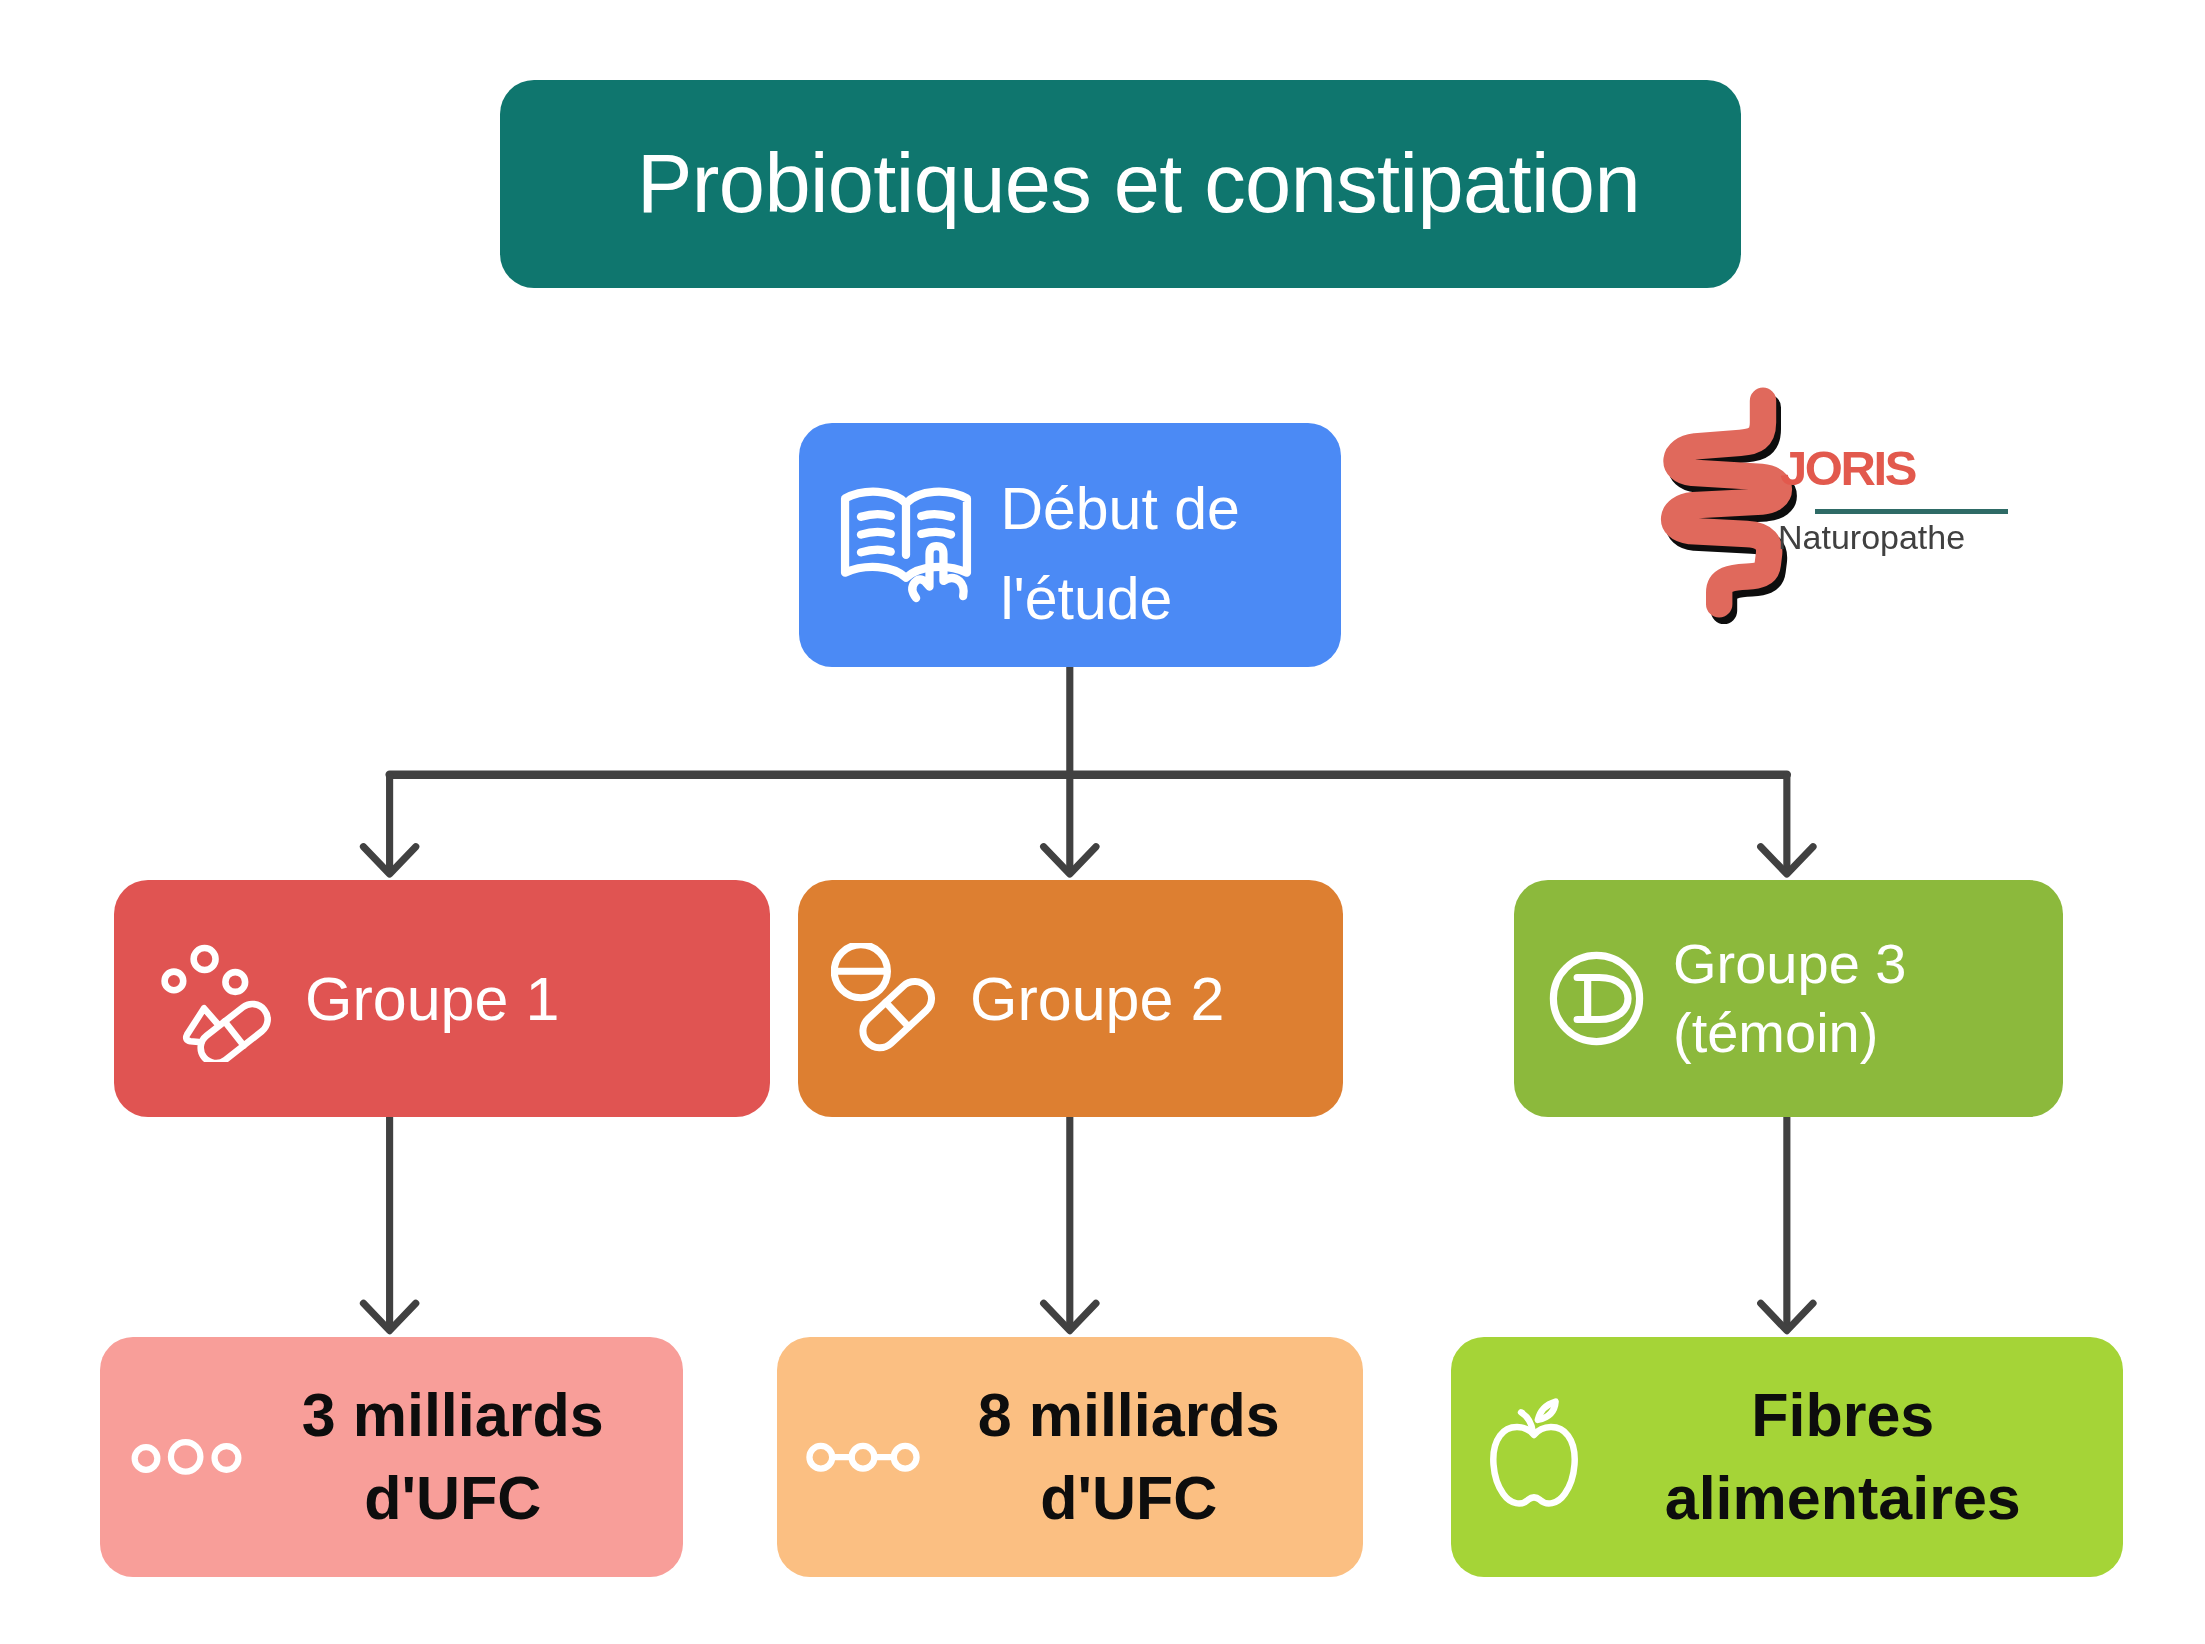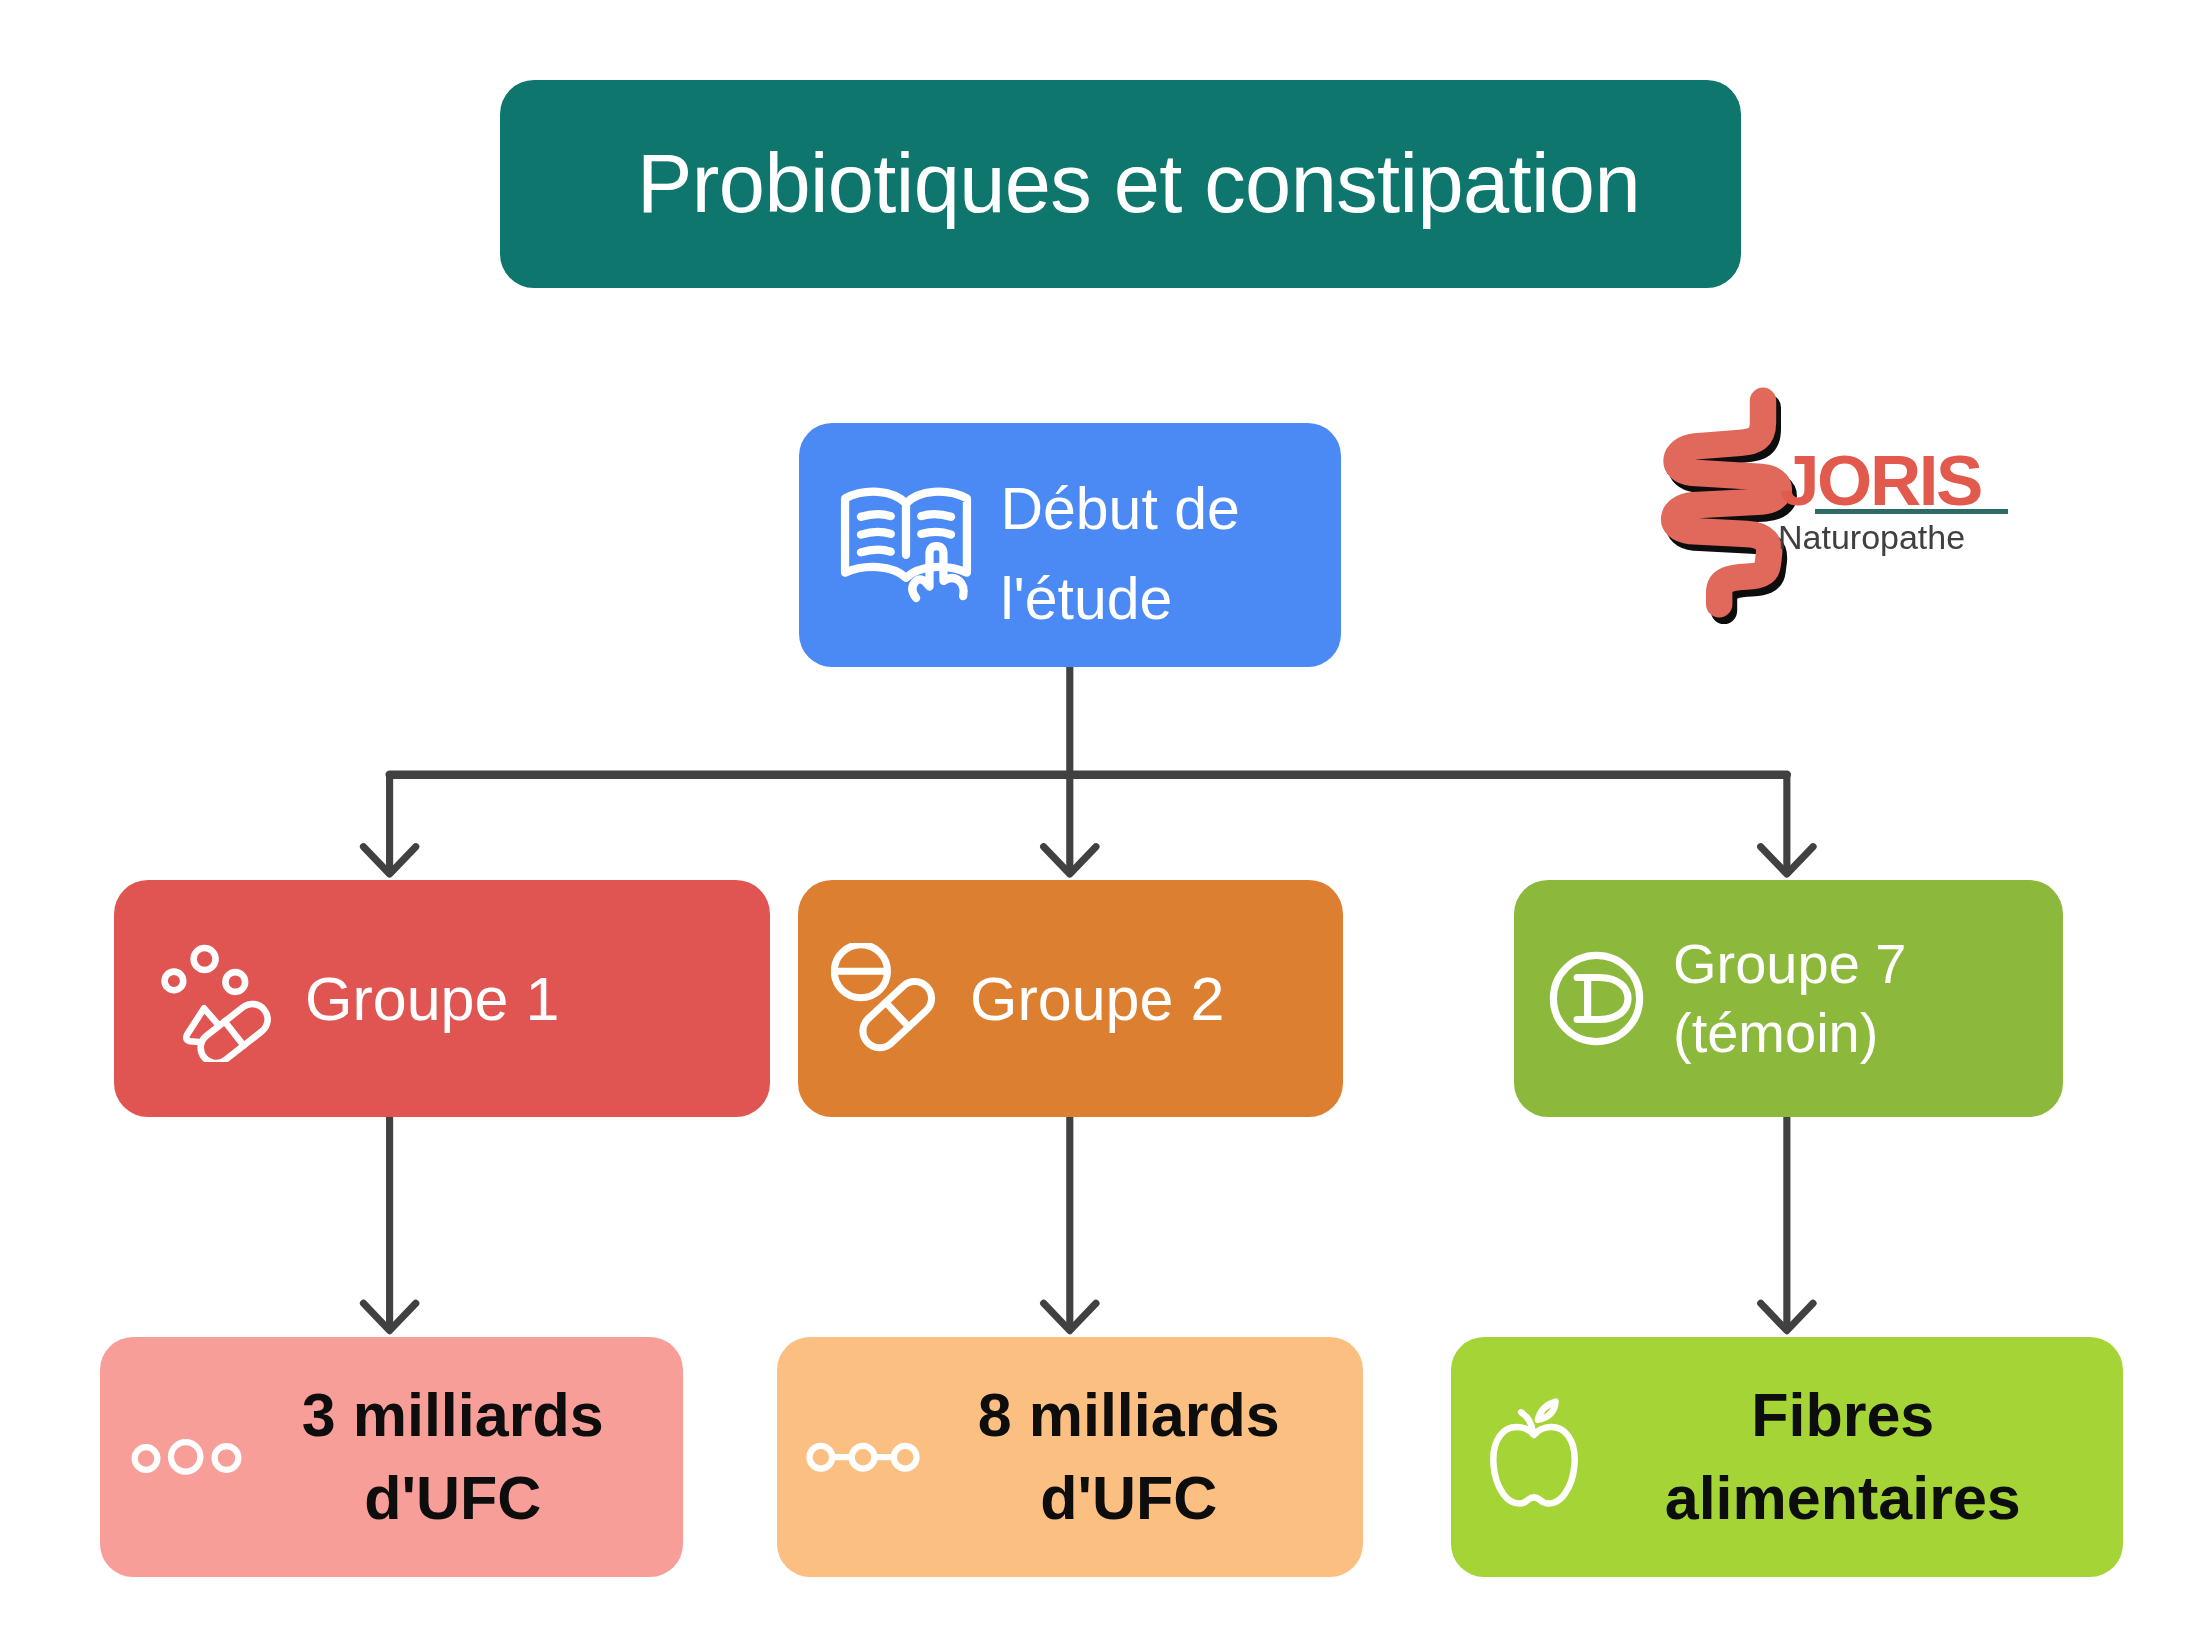--- a/index.html
+++ b/index.html
@@ -33,21 +33,21 @@
   .o2 { left:777px; width:586px; }
   .o3 { left:1451px; width:672px; }
   .o1 .icon { width:119px; flex:none; }
   .o2 .icon { width:114px; flex:none; }
   .o3 .icon { width:108px; flex:none; margin-top:-4.8px; }
   .outcome-text { flex:1; text-align:center; }
   .outcome-text span { display:block; font-size:61px; line-height:1.36; }
   .logo { position:absolute; left:1646px; top:381px; width:381px; height:268px; }
   .logo .gut { position:absolute; left:6px; top:3px; width:180px; height:252px; }
   .brand-name {
-    position:absolute; left:134px; top:59px; font-size:71px; font-weight:bold;
+    position:absolute; left:134px; top:59px; font-size:49px; font-weight:bold;
     letter-spacing:-2.4px;
   }
   .brand-rule { position:absolute; left:169px; top:128px; width:193px; height:5.4px; }
   .brand-tagline { position:absolute; left:132px; top:137px; font-size:34px; }
 </style>
 </head>
 <body>
 
 <div class="canvas">
 
@@ -136,21 +136,21 @@
 
   <div class="box group-box g3" style="background-color: rgb(140, 185, 60);">
     <svg class="icon" viewBox="0 0 190 190">
       <g fill="none" stroke="#ffffff" stroke-width="13" stroke-linecap="round" stroke-linejoin="round" style="stroke: rgb(255, 255, 255);">
         <circle cx="95" cy="95" r="78"></circle>
         <path d="M60,57 H100 C138,57 152,78 152,95 C152,112 138,133 100,133 H60"></path>
         <path d="M79,57 V133"></path>
       </g>
     </svg>
     <div class="lines light" style="color: rgb(255, 255, 255);">
-      <span>Groupe 7</span>
+      <span>Groupe 3</span>
       <span>(témoin)</span>
     </div>
   </div>
 
   <div class="box outcome-box o1" style="background-color: rgb(248, 158, 153);">
     <svg class="icon" viewBox="0 0 210 70">
       <g fill="none" stroke="#ffffff" stroke-width="11" style="stroke: rgb(255, 255, 255);">
         <circle cx="30" cy="38" r="20"></circle>
         <circle cx="100" cy="35" r="26"></circle>
         <circle cx="172" cy="37" r="21"></circle>

